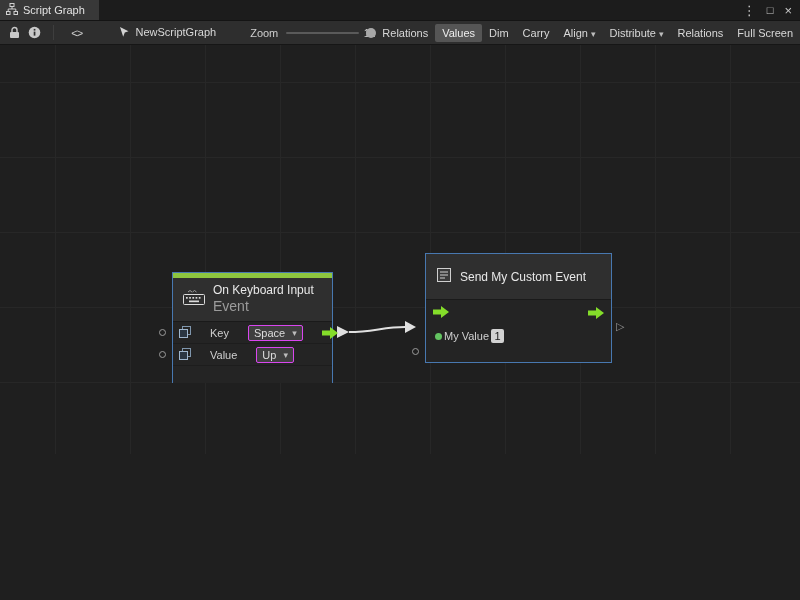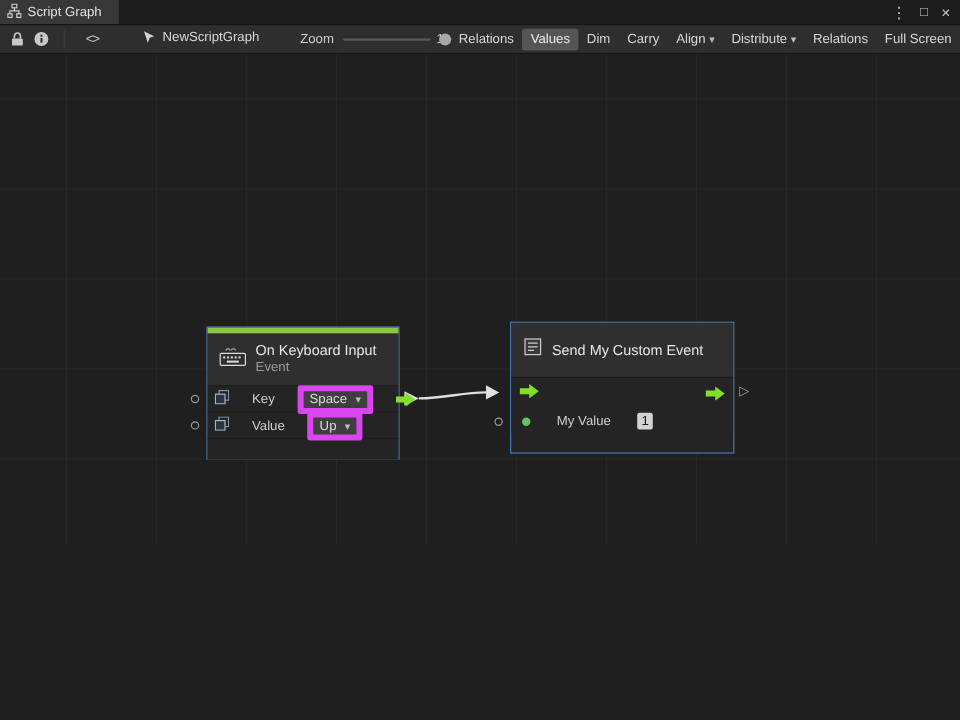--- a/index.html
+++ b/index.html
@@ -45,41 +45,41 @@
             background-image:
               linear-gradient(to right, #272727 1px, transparent 1px),
               linear-gradient(to bottom, #272727 1px, transparent 1px);
             background-size:75px 75px; background-position:55px 37px; }
   .wire-layer { position:absolute; inset:0; pointer-events:none; }
 
   
   .node { position:absolute; border:1px solid var(--selection_blue,#4878b0);
           background:#242424; }
   #node-keyboard { left:172px; top:227px; width:161px; height:111px; }
-  #node-send     { left:425px; top:223px; width:187px; height:110px; }
+  #node-send     { left:425px; top:208px; width:187px; height:110px; }
   .accent-bar { height:5px; background:var(--accent_green,#8dc63f); }
   .node-header { display:flex; align-items:center; gap:7px; padding:0 9px;
                  background:#2f2f2f; border-bottom:1px solid #1a1a1a; }
   #node-keyboard .node-header { height:44px; }
   #node-send .node-header     { height:46px; }
   .node-titles { display:flex; flex-direction:column; line-height:1.25; }
   .node-title { font-size:12px; color:#e8e8e8; }
-  .node-subtitle { font-size:11px; color:#9c9c9c; }
+  .node-subtitle { font-size:14px; color:#9c9c9c; }
   .node-row { height:22px; display:flex; align-items:center; gap:19px; padding:0 6px;
               background:#242424; border-bottom:1px solid #1d1d1d; }
   .row-label { font-size:11px; color:#cfcfcf; }
   .dropdown { display:flex; align-items:center; gap:4px; background:#3f3f3f;
-              border:5px solid #d946ef; border-radius:2px; padding:1px 5px;
+              border:1px solid #d946ef; border-radius:2px; padding:1px 5px;
               font-size:11px; color:#dddddd; }
   .node-footer { flex:1; background:#242424; }
   #node-keyboard .node-footer { height:17px; }
   .flow-out { margin-left:auto; display:flex; align-items:center; }
   .flow-row { height:26px; display:flex; align-items:center; padding:0 7px;
               background:#242424; }
-  .value-row { height:20px; display:flex; align-items:center; gap:22px; padding:0 9px;
+  .value-row { height:20px; display:flex; align-items:center; gap:2px; padding:0 9px;
                background:#242424; }
   .value-dot { width:7px; height:7px; border-radius:50%; background:var(--value_dot,#63c461); }
   .value-box { min-width:13px; height:14px; line-height:14px; text-align:center;
                padding:0 3px; background:#d2d2d2; color:#1a1a1a; font-size:11px;
                border-radius:2px; }
   .garrow path { fill:var(--arrow_green,#84dd2a); }
 
   
   .port-circle { position:absolute; width:7px; height:7px; border-radius:50%;
                  border:1px solid #9a9a9a; background:transparent; }

